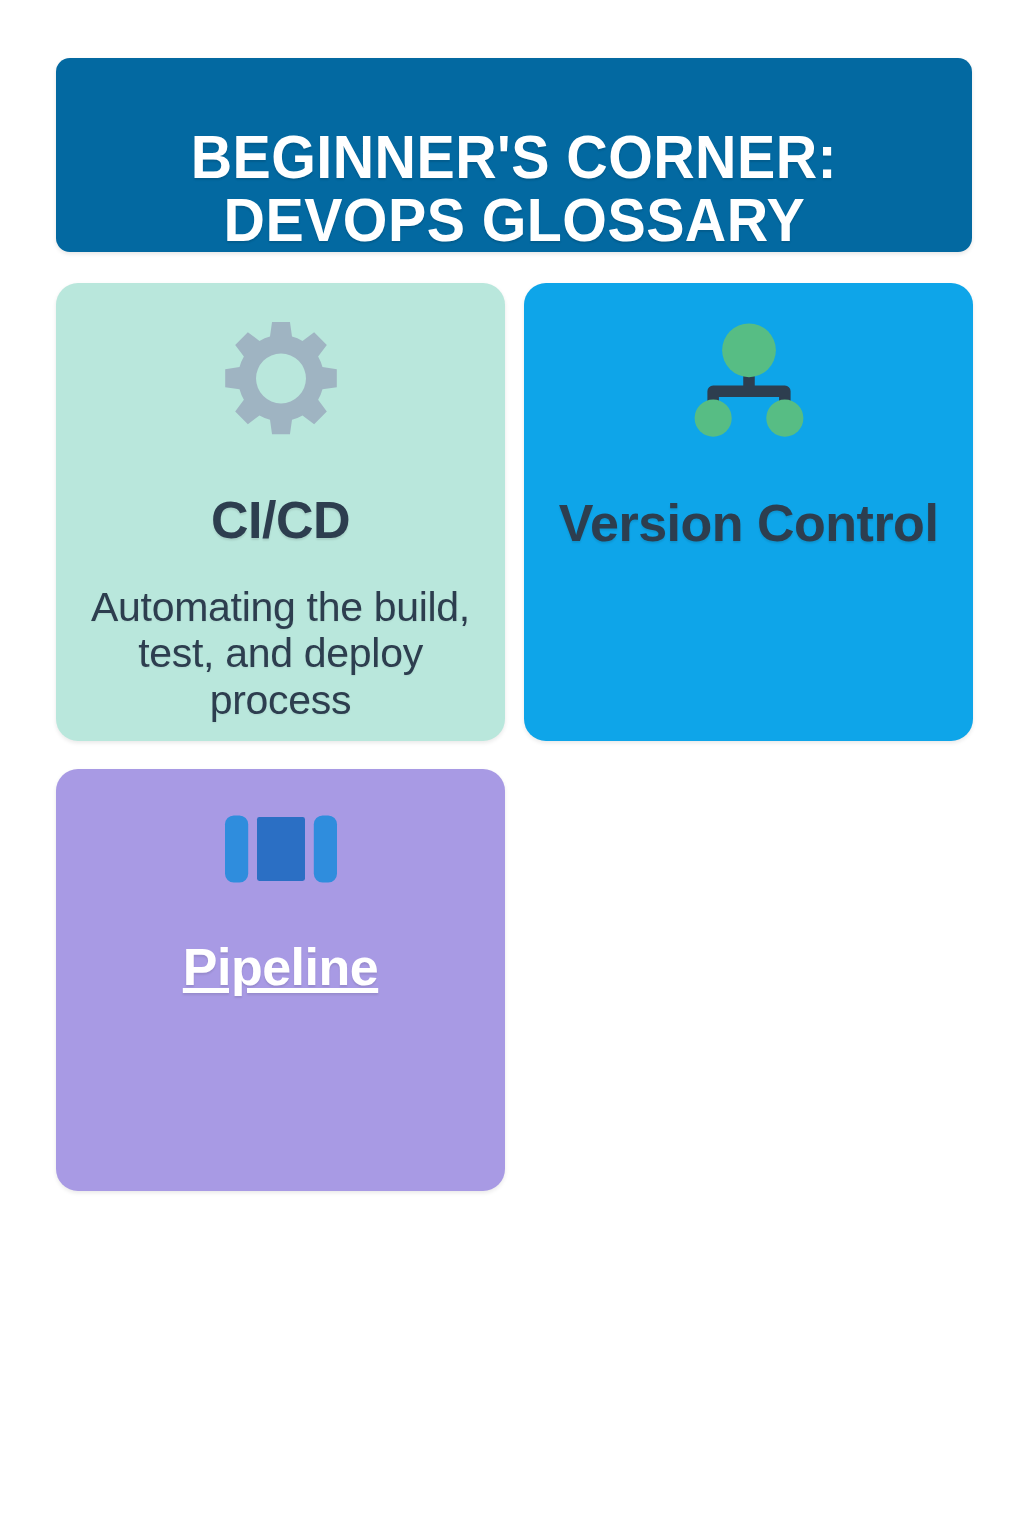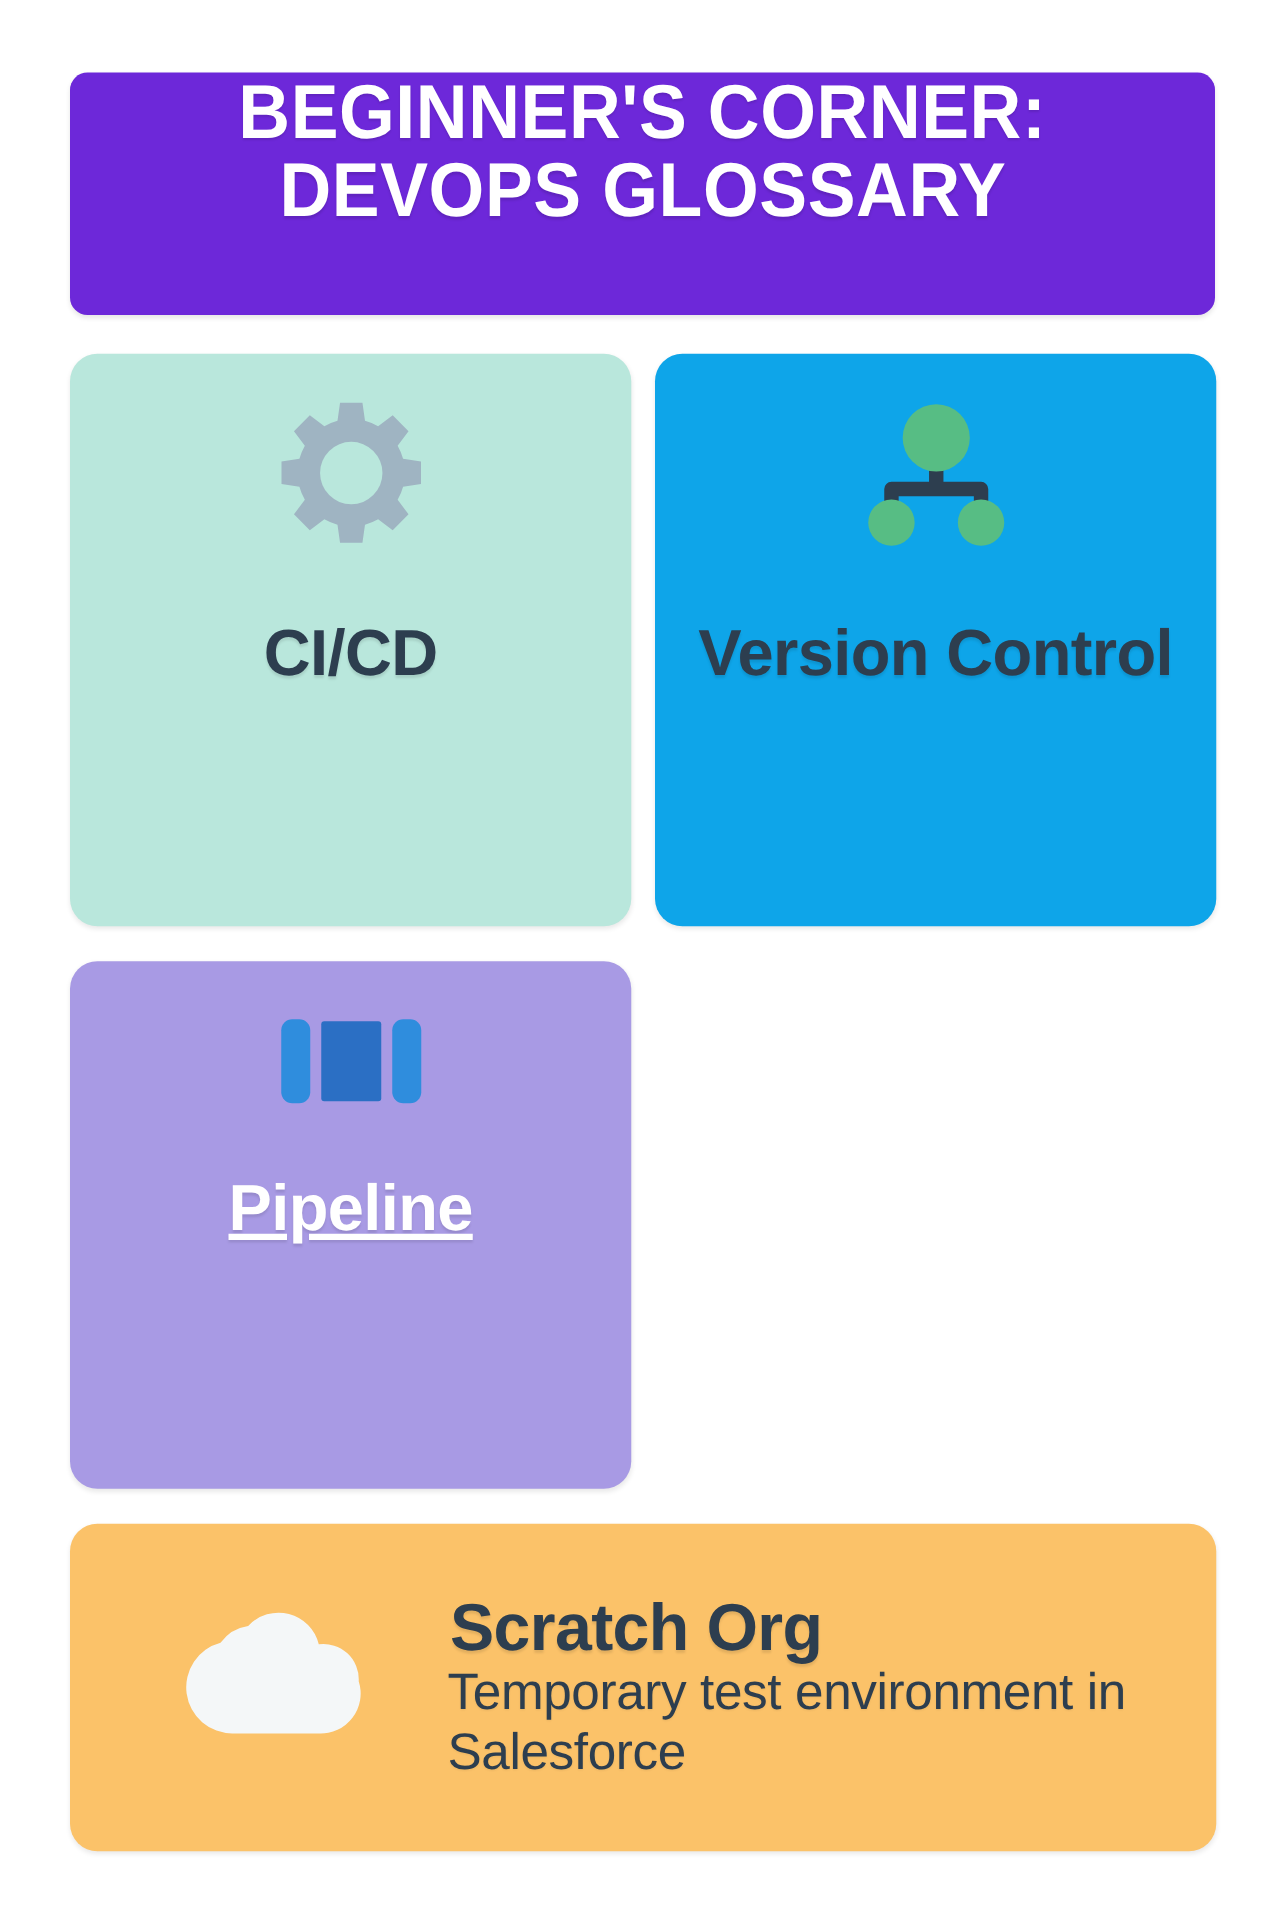--- a/index.html
+++ b/index.html
@@ -21,24 +21,24 @@
     background: #ffffff;
     box-sizing: border-box;
     padding: 58px 52px 49px 56px;
   }
 
   
   .header-banner {
     width: 916px;
     height: 194px;
     border-radius: 14px;
-    background: #6d28d9;
-    display: flex;
-    align-items: center;
-    justify-content: flex-start;
+    background: #0369a1;
+    display: flex;
+    align-items: center;
+    justify-content: flex-end;
     flex-direction: column;
     text-align: center;
     box-shadow: 0 2px 4px rgba(0,0,0,0.10);
   }
   .header-title {
     color: #ffffff;
     font-weight: 700;
     font-size: 61px;
     line-height: 1.03;
     letter-spacing: 0.5px;
@@ -158,20 +158,21 @@
     <div class="card card-top theme-mint">
       <div class="icon-wrap">
         <svg width="128" height="128" viewBox="0 0 100 100" aria-hidden="true">
           <path fill="#9fb4c2" d="M43.0 4 h14 l1.6 11.3 a35 35 0 0 1 8.2 3.4 l9.1-6.8 l9.9 9.9 l-6.8 9.1 a35 35 0 0 1 3.4 8.2 L93.6 40.8 v14 l-11.2 1.7 a35 35 0 0 1-3.4 8.2 l6.8 9.1 l-9.9 9.9 l-9.1-6.8 a35 35 0 0 1-8.2 3.4 L57 91.6 h-14 l-1.6-11.3 a35 35 0 0 1-8.2-3.4 l-9.1 6.8 l-9.9-9.9 l6.8-9.1 a35 35 0 0 1-3.4-8.2 L6.4 54.8 v-14 l11.2-1.7 a35 35 0 0 1 3.4-8.2 l-6.8-9.1 l9.9-9.9 l9.1 6.8 a35 35 0 0 1 8.2-3.4 Z"></path>
           <circle cx="50" cy="48" r="19.5" fill="#b9e7dc"></circle>
         </svg>
       </div>
       <div class="sp-1"></div>
       <div class="card-title text-dark">CI/CD</div>
       <div class="sp-2"></div>
+      <div class="card-desc text-dark">Automating the build, test, and deploy process</div>
     </div>
 
     <div class="card card-top theme-yellow">
       <div class="icon-wrap">
         <svg width="128" height="128" viewBox="0 0 100 100" aria-hidden="true">
           <path d="M50 44 V58 M22 58 H78 M22 58 V74 M78 58 V74" stroke="#2d3e4f" stroke-width="9" fill="none" stroke-linecap="round" stroke-linejoin="round"></path>
           <circle cx="50" cy="26" r="21" fill="#57bd84"></circle>
           <circle cx="22" cy="79" r="14.5" fill="#57bd84"></circle>
           <circle cx="78" cy="79" r="14.5" fill="#57bd84"></circle>
         </svg>
@@ -190,25 +191,14 @@
         </svg>
       </div>
       <div class="sp-1"></div>
       <div class="card-title text-white">Pipeline</div>
       <div class="sp-2"></div>
     </div>
 
 
   </div>
 
-  <div class="wide-card theme-orange">
-    <div class="wide-icon">
-      <svg width="172" height="130" viewBox="0 0 140 105" aria-hidden="true">
-        <path fill="#f4f7f8" d="M46 14 a27 27 0 0 1 46 12 a23 23 0 0 1 26 24 a26 26 0 0 1-26 34 H36 a30 30 0 0 1-8-59 a27 27 0 0 1 18-11 Z"></path>
-      </svg>
-    </div>
-    <div class="wide-text">
-      <div class="wide-title text-dark">Scratch Org</div>
-      <div class="wide-desc text-dark">Temporary test environment in Salesforce</div>
-    </div>
-  </div>
 
 </div>
 
 </body></html>

